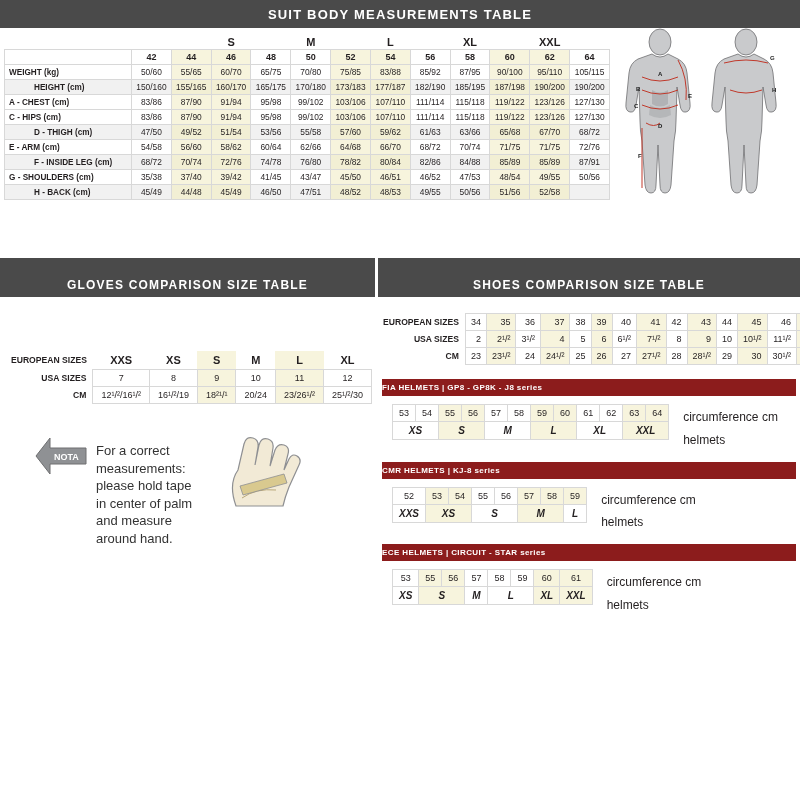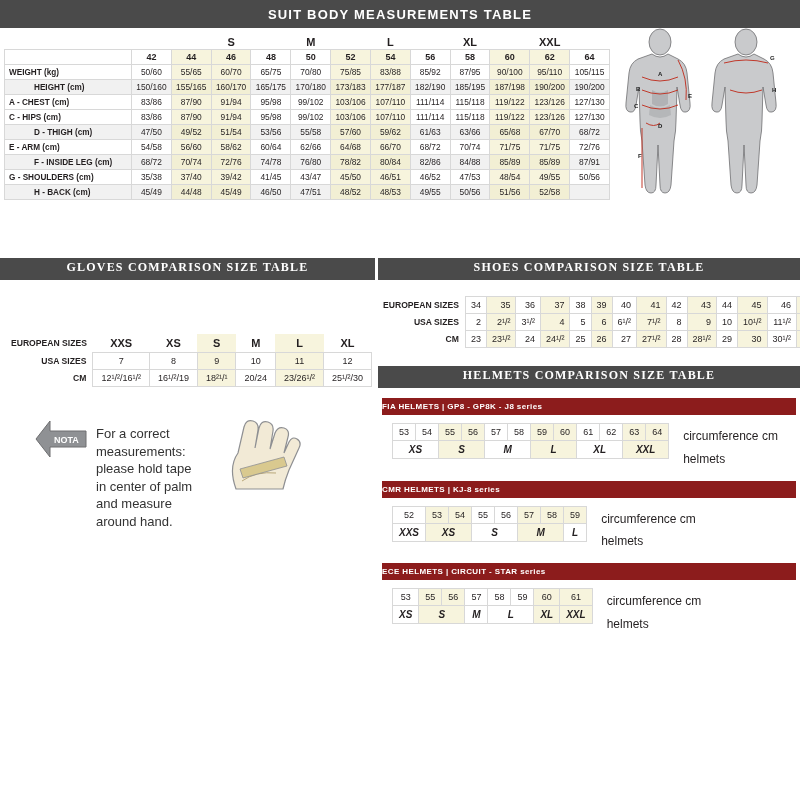--- a/index.html
+++ b/index.html
@@ -4,21 +4,21 @@
 <style>
   html,body{margin:0;padding:0;background:#fff;}
   body{width:800px;height:800px;font-family:"Liberation Sans",sans-serif;color:#231f20;overflow:hidden;}
   .page{position:relative;width:800px;height:800px;}
 
   
   .bar{
     background:#4a4a4a;color:#fff;text-align:center;font-weight:bold;
     letter-spacing:1.2px;font-size:13px;padding:7px 0 6px;
   }
-  .bar.small{font-size:12px;padding:2px 0 5px;font-family:Liberation Serif, serif;}
+  .bar.small{font-size:12px;padding:20px 0 5px;}
 
   
   .suit-wrap{position:relative;padding:0 0 0 0;}
   .suit-inner{display:flex;}
   .suit-table-box{width:612px;padding:6px 0 0 4px;box-sizing:border-box;}
   table{border-collapse:collapse;}
   .suit-table{width:606px;font-size:8.4px;}
   .suit-table td,.suit-table th{border:1px solid #d8d8d8;padding:2px 1px;text-align:center;white-space:nowrap;}
   .suit-table .rowlab{text-align:left;font-weight:bold;padding-left:4px;font-size:8.2px;width:96px;}
   .suit-table .sizelab{font-weight:bold;font-size:11px;border:none;padding-bottom:1px;}
@@ -395,21 +395,20 @@
               <td class="hl">28¹/²</td>
               <td>29</td>
               <td class="hl">30</td>
               <td>30¹/²</td>
               <td class="hl">31</td>
             </tr>
           </tbody>
       </table>
 
       <div class="sec-gap"></div>
-      <div class="bar small" style="margin-top:14px">HELMETS COMPARISON SIZE TABLE</div>
       <div id="helmets-container">
           <div class="helmet-title">FIA HELMETS  |  GP8 - GP8K - J8 series</div>
           <div class="helmet-block">
             <table class="helmet-table">
               <tbody>
                 <tr>
                   <td>53</td>
                   <td>54</td>
                   <td class="hl">55</td>
                   <td class="hl">56</td>

